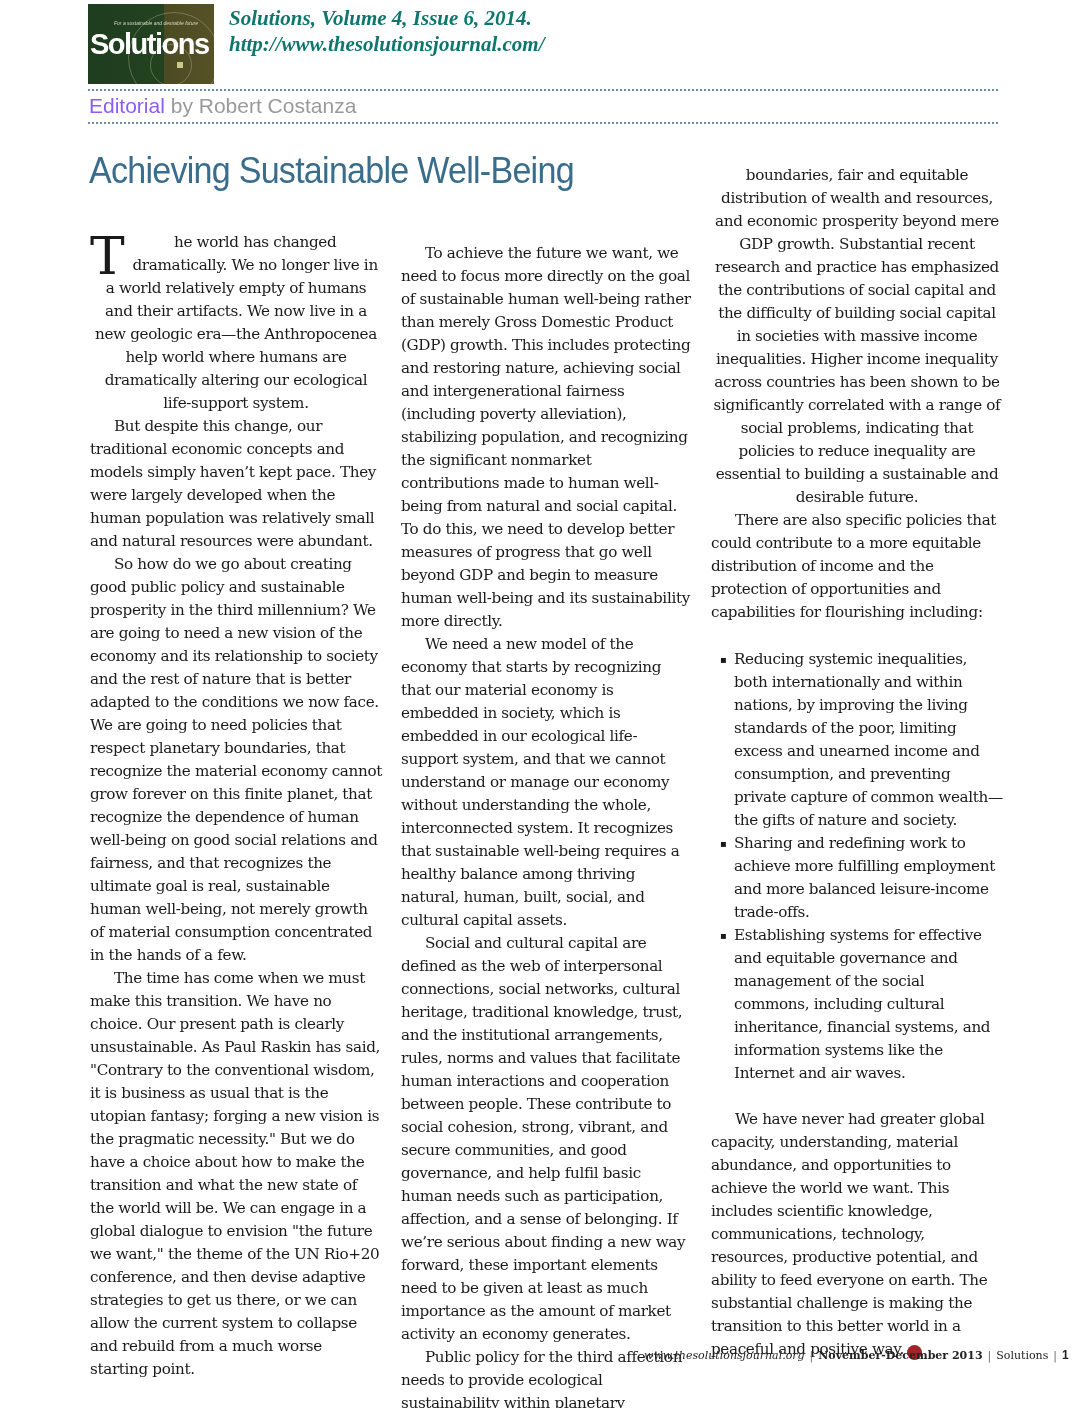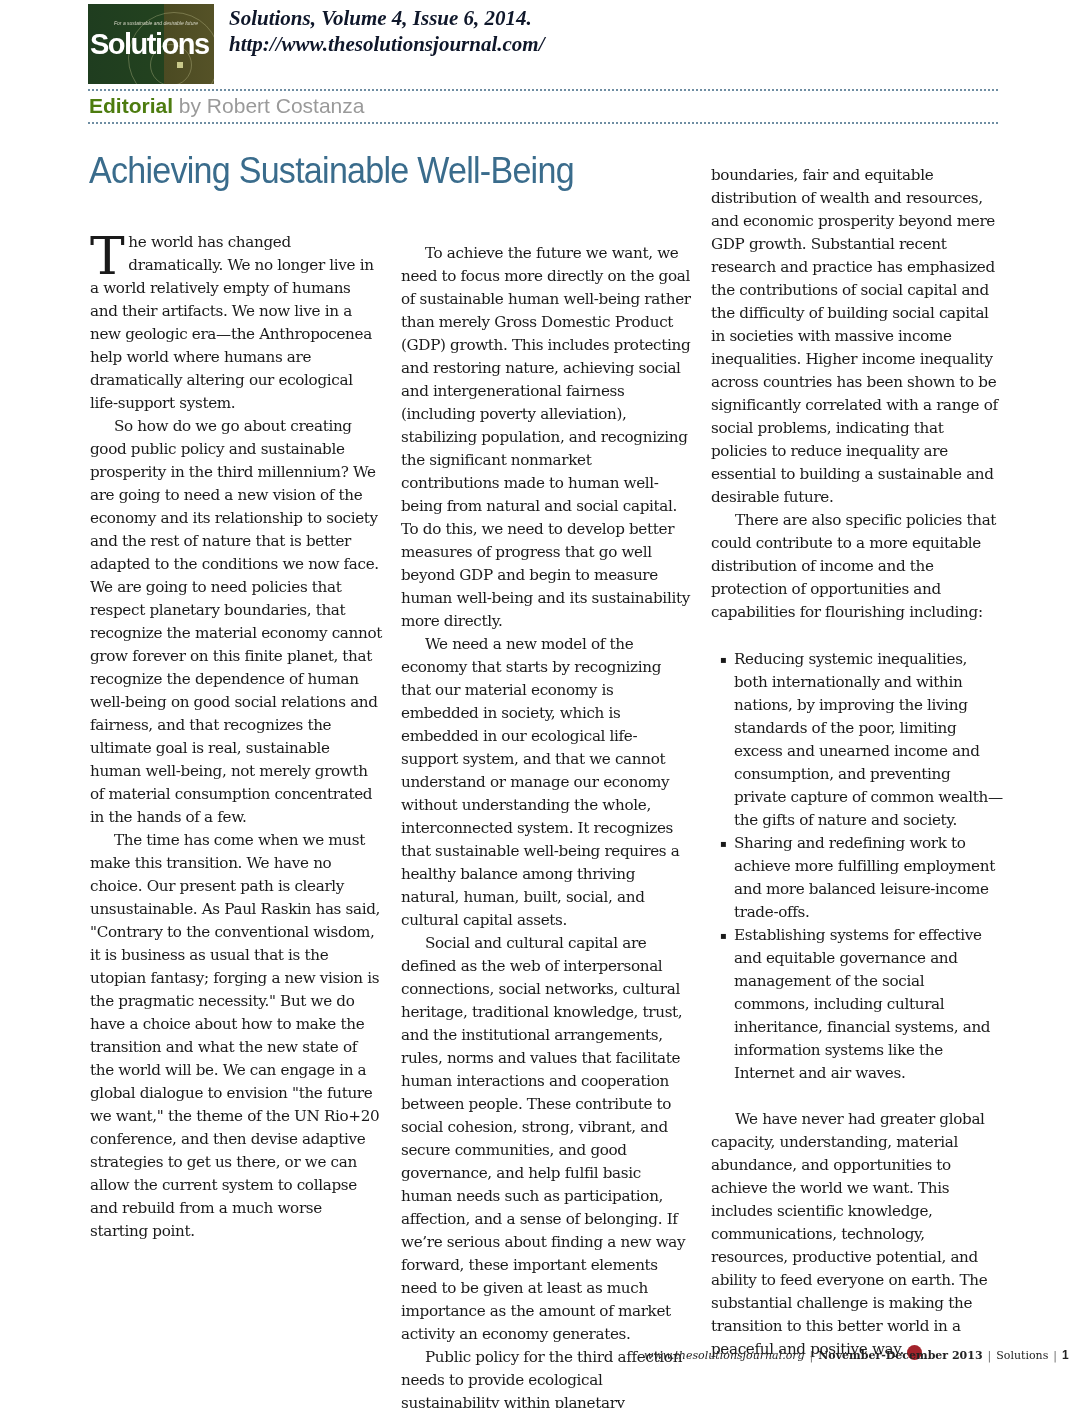--- a/index.html
+++ b/index.html
@@ -13,37 +13,37 @@
                 border: 1px solid rgba(200,200,150,0.35); }
   .logo .ring2 { position: absolute; left: 62px; top: 40px; width: 40px; height: 40px; border-radius: 50%;
                  border: 1px solid rgba(200,200,150,0.35); }
   .logo .tag { position: absolute; left: 26px; top: 16px; font-size: 5px; color: #d8d8c8;
                font-family: "Liberation Sans", sans-serif; font-style: italic; white-space: nowrap; }
   .logo .word { position: absolute; left: 2px; top: 24px; font-size: 29px; font-weight: bold; color: #ffffff;
                 font-family: "Liberation Sans", sans-serif; letter-spacing: -1.5px; }
   .logo .sq { position: absolute; left: 89px; top: 58px; width: 6px; height: 6px; background: #c9c98a; }
 
   .cite { position: absolute; left: 229px; top: 5px; font-family: "Liberation Serif", serif;
-          font-style: italic; font-weight: bold; font-size: 21px; line-height: 26px; color: #0f172a; }
+          font-style: italic; font-weight: bold; font-size: 21px; line-height: 26px; color: #0f766e; }
 
   .rule { position: absolute; left: 88px; width: 910px; height: 0; border-top: 2px dotted #6f8ea3; }
   .rule.r1 { top: 89px; }
   .rule.r2 { top: 122px; }
 
   .section { position: absolute; left: 89px; top: 94px; font-family: "Liberation Sans", sans-serif;
              font-size: 21px; color: #9a9a9a; white-space: nowrap; }
-  .section .kind { font-weight: bold; color: #4d7c0f; }
+  .section .kind { font-weight: normal; color: #8b5cf6; }
 
   .title { position: absolute; left: 89px; top: 150px; font-family: "Liberation Sans", sans-serif;
            font-size: 37px; color: #3a6c8c; letter-spacing: -0.8px; transform: scaleX(0.92);
            transform-origin: left top; white-space: nowrap; }
 
   .col { position: absolute; font-size: 15.2px; line-height: 23px; letter-spacing: -0.35px; }
   .col p { margin: 0; text-indent: 24px; }
-  .col p.noindent { text-indent: 0; }
+  .col p.noindent { text-indent: 0; text-align: center; }
   .c1 { left: 90px; top: 231px; width: 292px; }
   .c2 { left: 401px; top: 234px; width: 292px; margin-top: 8px; }
   .c3 { left: 711px; top: 164px; width: 292px; }
 
   .dropcap { float: left; font-size: 52px; line-height: 42px; margin: 2px 4px 0 0; padding-top: 2px; }
 
   .col ul { margin: 24px 0 0 0; padding: 0; list-style: none; }
   .col ul li { position: relative; padding-left: 23px; }
   .col ul li .bullet { position: absolute; left: 9px; top: 0; font-size: 10px; }
   .spacer { height: 23px; }
@@ -80,20 +80,21 @@
   <span>by Robert Costanza</span>
 </div>
 <div class="rule r2"></div>
 
 <h1 class="title" style="margin:0;font-weight:normal;">Achieving Sustainable Well-Being</h1>
 
 <div class="col c1">
   <p class="noindent">
     <span class="dropcap">T</span><span>he world has changed dramatically. We no longer live in a world relatively empty of humans and their artifacts. We now live in a new geologic era—the Anthropocenea help world where humans are dramatically altering our ecological life-support system.</span>
   </p>
+  <p>But despite this change, our traditional economic concepts and models simply haven’t kept pace. They were largely developed when the human population was relatively small and natural resources were abundant.</p>
   <p>So how do we go about creating good public policy and sustainable prosperity in the third millennium? We are going to need a new vision of the economy and its relationship to society and the rest of nature that is better adapted to the conditions we now face. We are going to need policies that respect planetary boundaries, that recognize the material economy cannot grow forever on this finite planet, that recognize the dependence of human well-being on good social relations and fairness, and that recognizes the ultimate goal is real, sustainable human well-being, not merely growth of material consumption concentrated in the hands of a few.</p>
   <p>The time has come when we must make this transition. We have no choice. Our present path is clearly unsustainable. As Paul Raskin has said, "Contrary to the conventional wisdom, it is business as usual that is the utopian fantasy; forging a new vision is the pragmatic necessity." But we do have a choice about how to make the transition and what the new state of the world will be. We can engage in a global dialogue to envision "the future we want," the theme of the UN Rio+20 conference, and then devise adaptive strategies to get us there, or we can allow the current system to collapse and rebuild from a much worse starting point.</p>
 </div>
 
 <div class="col c2">
   <p>To achieve the future we want, we need to focus more directly on the goal of sustainable human well-being rather than merely Gross Domestic Product (GDP) growth. This includes protecting and restoring nature, achieving social and intergenerational fairness (including poverty alleviation), stabilizing population, and recognizing the significant nonmarket contributions made to human well-being from natural and social capital. To do this, we need to develop better measures of progress that go well beyond GDP and begin to measure human well-being and its sustainability more directly.</p>
   <p>We need a new model of the economy that starts by recognizing that our material economy is embedded in society, which is embedded in our ecological life-support system, and that we cannot understand or manage our economy without understanding the whole, interconnected system. It recognizes that sustainable well-being requires a healthy balance among thriving natural, human, built, social, and cultural capital assets.</p>
   <p>Social and cultural capital are defined as the web of interpersonal connections, social networks, cultural heritage, traditional knowledge, trust, and the institutional arrangements, rules, norms and values that facilitate human interactions and cooperation between people. These contribute to social cohesion, strong, vibrant, and secure communities, and good governance, and help fulfil basic human needs such as participation, affection, and a sense of belonging. If we’re serious about finding a new way forward, these important elements need to be given at least as much importance as the amount of market activity an economy generates.</p>
   <p>Public policy for the third affection needs to provide ecological sustainability within planetary</p>
 </div>

